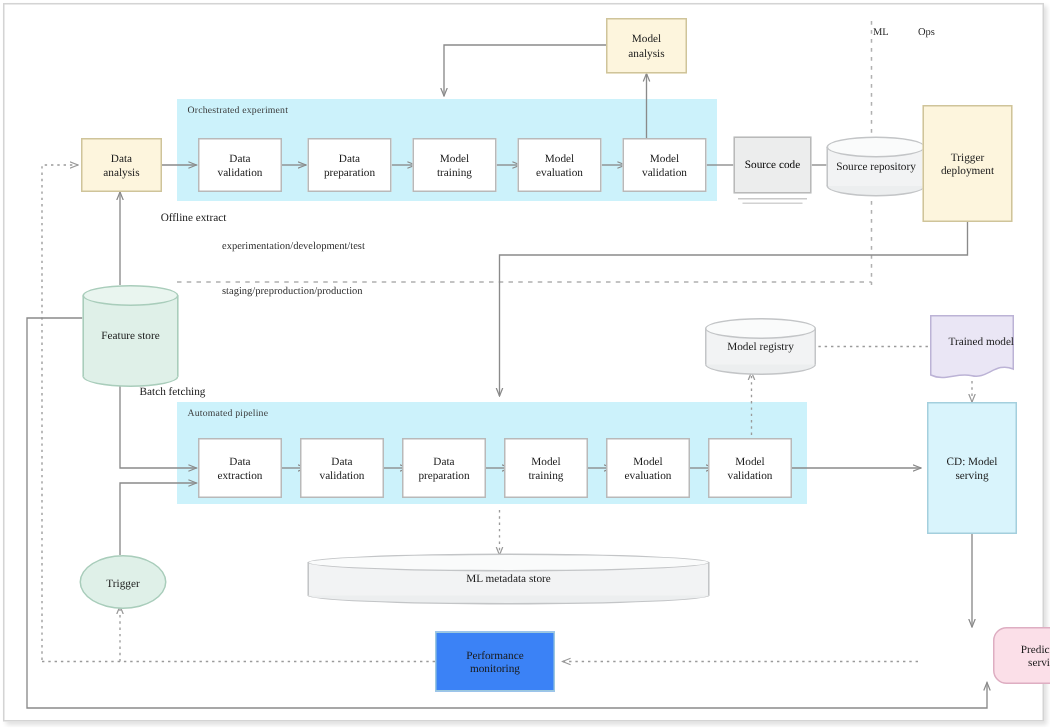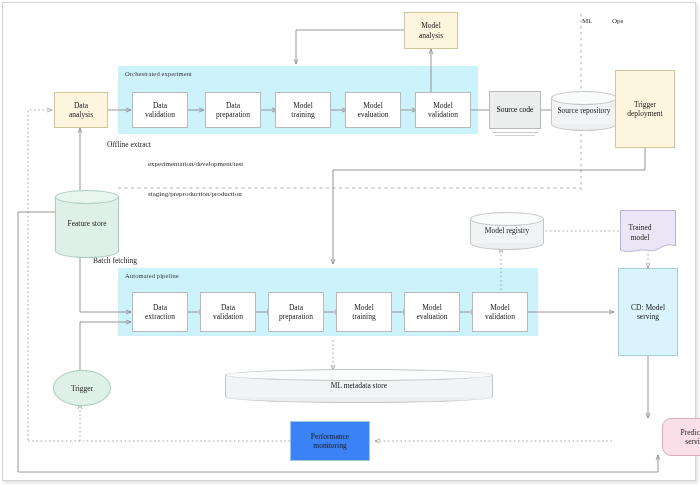--- a/index.html
+++ b/index.html
@@ -53,21 +53,21 @@
   
   .doc .sheet{position:absolute;left:0;top:0;right:0;height:38px;
     background:#eceded;border:1px solid #b9b9b9;box-sizing:border-box;
     display:flex;align-items:center;justify-content:center;font-size:7.5px;line-height:1.3;}
   .doc .l1{position:absolute;left:3px;right:3px;top:41px;height:0;border-top:1px solid #c9c9c9;}
   .doc .l2{position:absolute;left:6px;right:6px;top:44px;height:0;border-top:1px solid #d2d2d2;}
 
   
   .note{position:absolute;}
   .note .nt{position:absolute;left:0;top:0;width:100%;height:100%;}
-  .note .ntx{position:absolute;left:0;right:16px;top:13px;text-align:center;
+  .note .ntx{position:absolute;left:0;right:0;top:13px;text-align:right;
     font-size:7.5px;line-height:1.3;color:#1a1a1a;}
 </style>
 </head>
 <body>
 
 <div id="canvas">
   <div class="page-frame"></div>
 
   <div class="band" style="left:118px;top:66px;width:360px;height:68px;"></div>
   <div class="band-label" style="left:125px;top:70px;">Orchestrated experiment</div>
@@ -302,21 +302,21 @@
     </div>
   </div>
 
   <div class="node cyanbox" style="left:618px;top:268px;width:60px;height:88px;font-size:7.5px;">
     <div>
       <span>CD: Model</span>
       <span>serving</span>
     </div>
   </div>
 
-  <div class="cyl cylg" style="left:205px;top:369px;width:256px;height:34px;margin-left:20px;">
+  <div class="cyl cylg" style="left:205px;top:369px;width:256px;height:34px;">
     <div class="bot" style="height:12px;"></div>
     <div class="body" style="top:6px;bottom:6px;"></div>
     <div class="top" style="height:12px;"></div>
     <div class="txt">
       <span>ML metadata store</span>
     </div>
   </div>
 
   <div class="node lightblue" style="left:290px;top:421px;width:80px;height:40px;font-size:7.5px;">
     <div>

